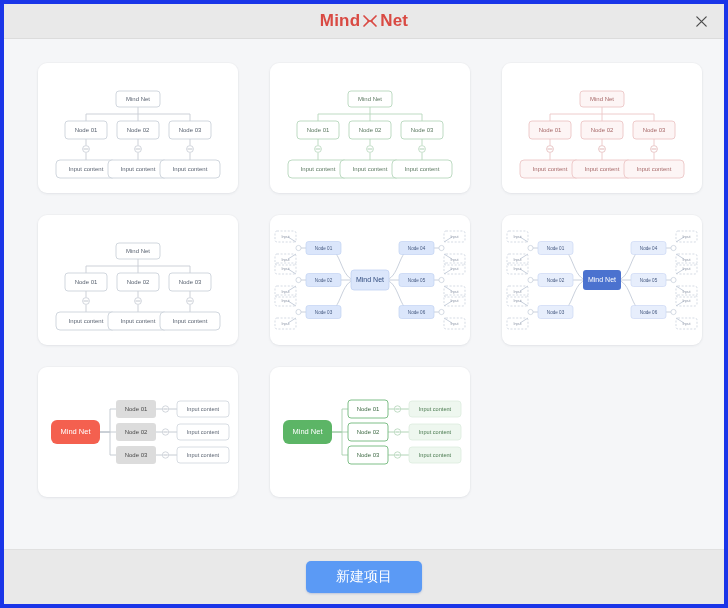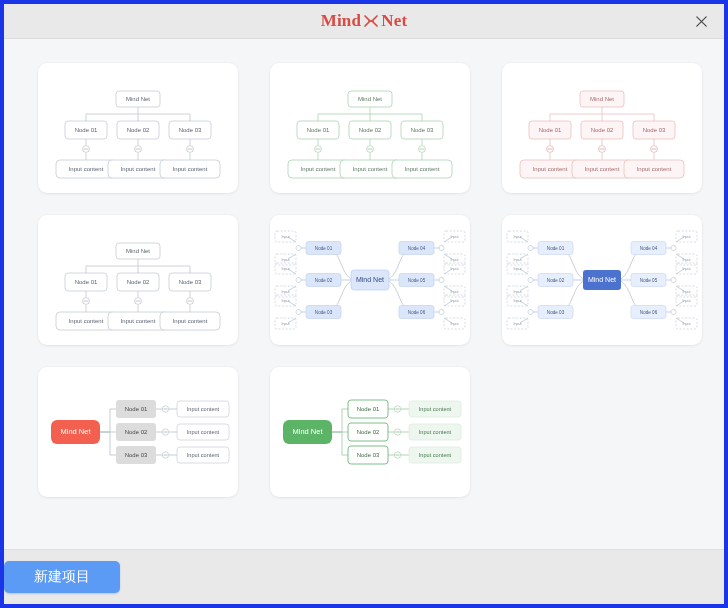--- a/index.html
+++ b/index.html
@@ -14,21 +14,21 @@
     background:#f5f6f8;display:flex;flex-direction:column;overflow:hidden;
   }
   
   .titlebar{
     height:34px;flex:0 0 34px;background:#e9e9e9;
     border-bottom:1px solid #dcdcdc;
     display:flex;align-items:center;justify-content:center;position:relative;
   }
   .app-title{
     font-size:17px;font-weight:bold;color:#d94a43;letter-spacing:.2px;
-    display:flex;align-items:center;gap:1px;font-family:Liberation Serif, serif;
+    display:flex;align-items:center;gap:1px;
   }
   .app-title .logo-mark{
     display:inline-block;width:16px;height:16px;position:relative;margin:0 1px;
   }
   .app-title .logo-mark svg{display:block;}
   .close-btn{
     position:absolute;right:10px;top:50%;transform:translateY(-50%);
     width:26px;height:24px;display:flex;align-items:center;justify-content:center;
     color:#4a4a4a;cursor:pointer;
   }
@@ -43,21 +43,21 @@
   }
   .card{
     width:200px;height:130px;background:#ffffff;border-radius:9px;
     box-shadow:0 1px 3px rgba(30,40,70,.07),0 0 0 1px rgba(0,0,0,.015);
     position:relative;overflow:hidden;
   }
   .card svg{display:block;width:200px;height:130px;}
   
   .footer{
     flex:0 0 54px;height:54px;background:#e9e9e9;border-top:1px solid #e0e0e0;
-    display:flex;align-items:center;
+    display:flex;align-items:center;justify-content:center;
   }
   .new-project-btn{
     background:#5b9af5;color:#ffffff;border:none;border-radius:5px;
     font-size:14px;padding:7px 30px;cursor:pointer;
     font-family:"Liberation Sans","DejaVu Sans",sans-serif;
     box-shadow:0 1px 2px rgba(50,90,180,.25);
   }
   
   text{font-family:"Liberation Sans","DejaVu Sans",sans-serif;dominant-baseline:middle;}
 </style>

